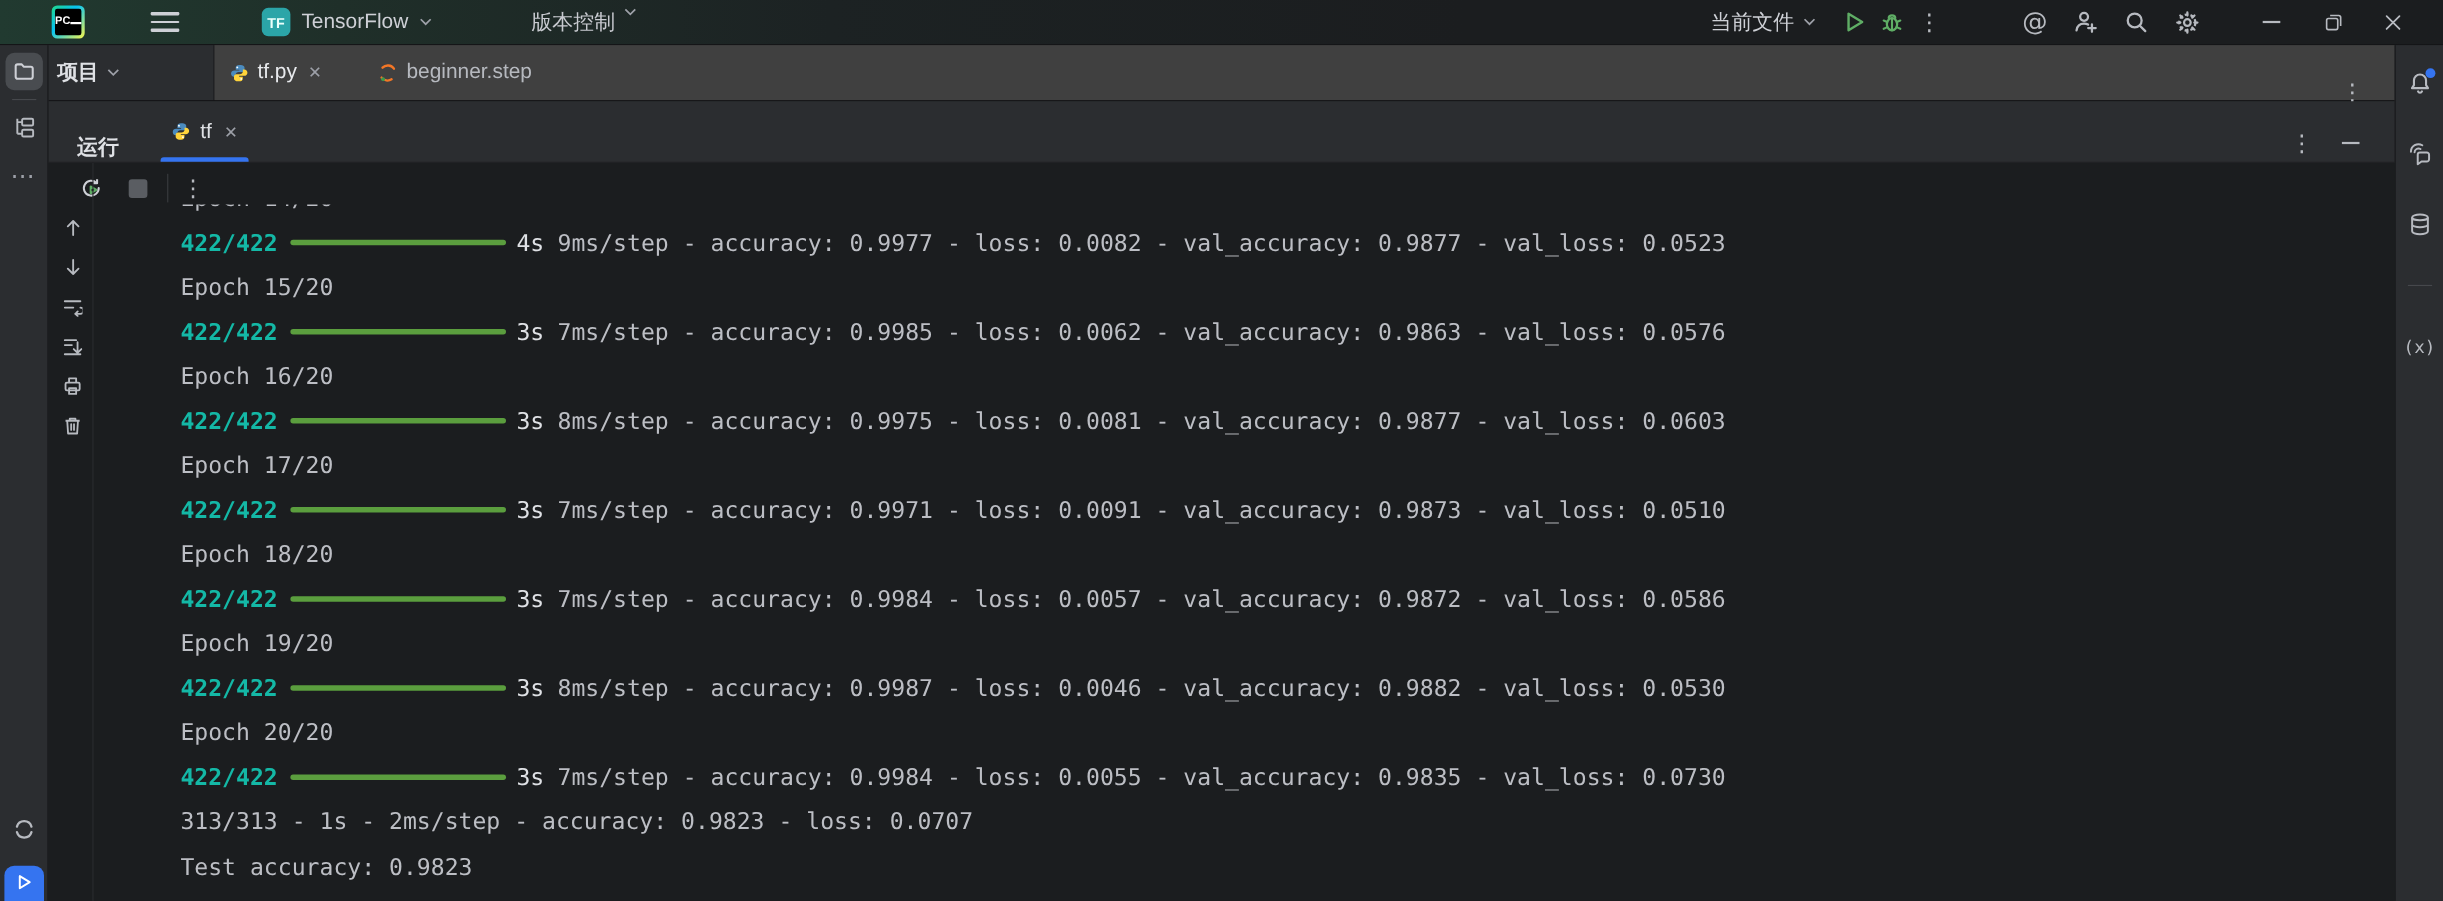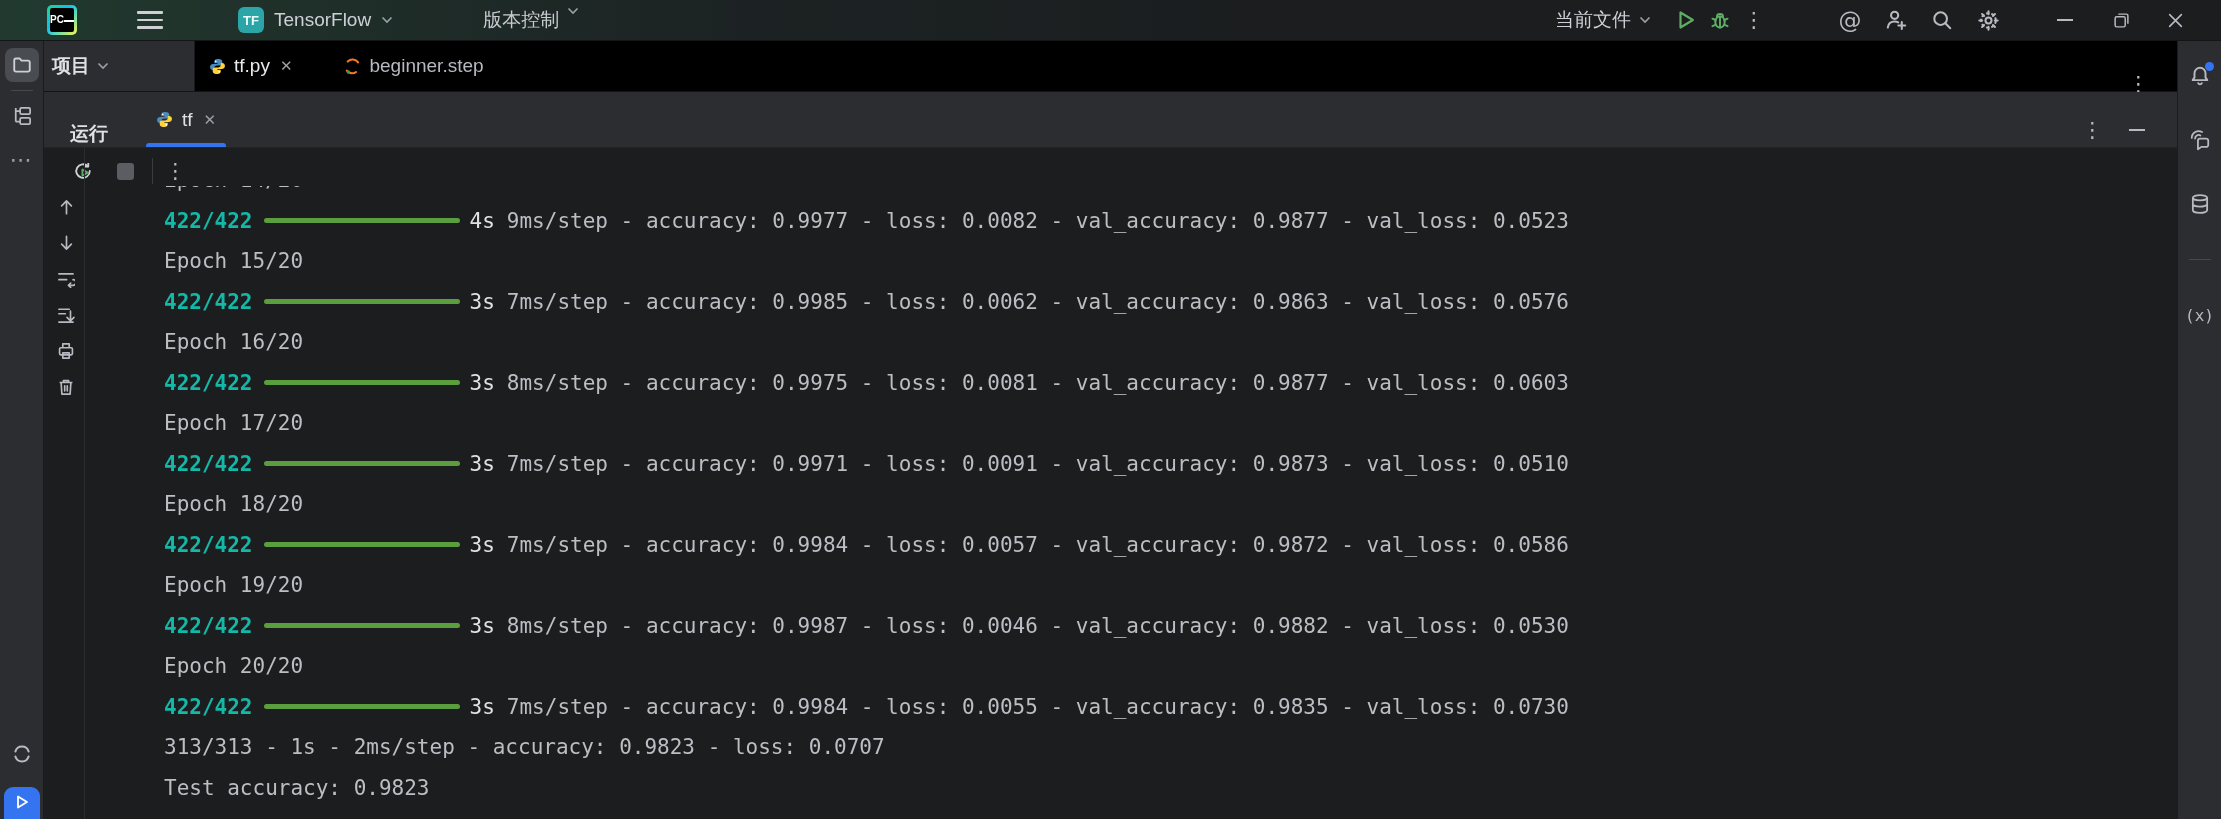--- a/index.html
+++ b/index.html
@@ -43,21 +43,21 @@
   .stripe-bottom { position:absolute; bottom:0; left:0; width:44px; display:flex; flex-direction:column; align-items:center; }
   .run-blue-btn { width:36px; height:42px; border-radius:9px; background:#3574f0; margin-top:16px; margin-bottom:-10px;
     display:flex; align-items:flex-start; justify-content:center; padding-top:7px; cursor:pointer; }
 
   .center { flex:1 1 auto; display:flex; flex-direction:column; min-width:0; }
 
   
   .row2 { height:51px; display:flex; border-bottom:1px solid #131416; }
   .proj-pane-head { width:151px; background:#2b2d30; display:flex; align-items:center; gap:7px;
     padding-left:8px; color:#dfe1e5; font-size:19px; font-weight:bold; border-right:1px solid #1a1b1d;font-family:Liberation Mono, monospace; }
-  .tabs-area { flex:1; background:#000000; display:flex; align-items:flex-end; }
+  .tabs-area { flex:1; background:#404040; display:flex; align-items:flex-end; }
   .etab { display:flex; align-items:center; gap:8px; padding:0 14px; height:100%; cursor:pointer;
     color:#b6b9bf; font-size:19px; }
   .etab.active { color:#e8eaed; }
   .etab .tclose { color:#9da0a8; font-size:15px; padding:2px; }
   .etab.nb { margin-left:22px; }
   .tabs-kebab { margin-left:auto; margin-right:28px; }
   .kebab { color:#b7bac0; font-size:21px; line-height:14px; cursor:pointer; font-family:"DejaVu Sans",sans-serif; }
 
   
   .run-head { height:56px; background:#2b2d30; display:flex; align-items:flex-end; border-bottom:1px solid #222426; }

